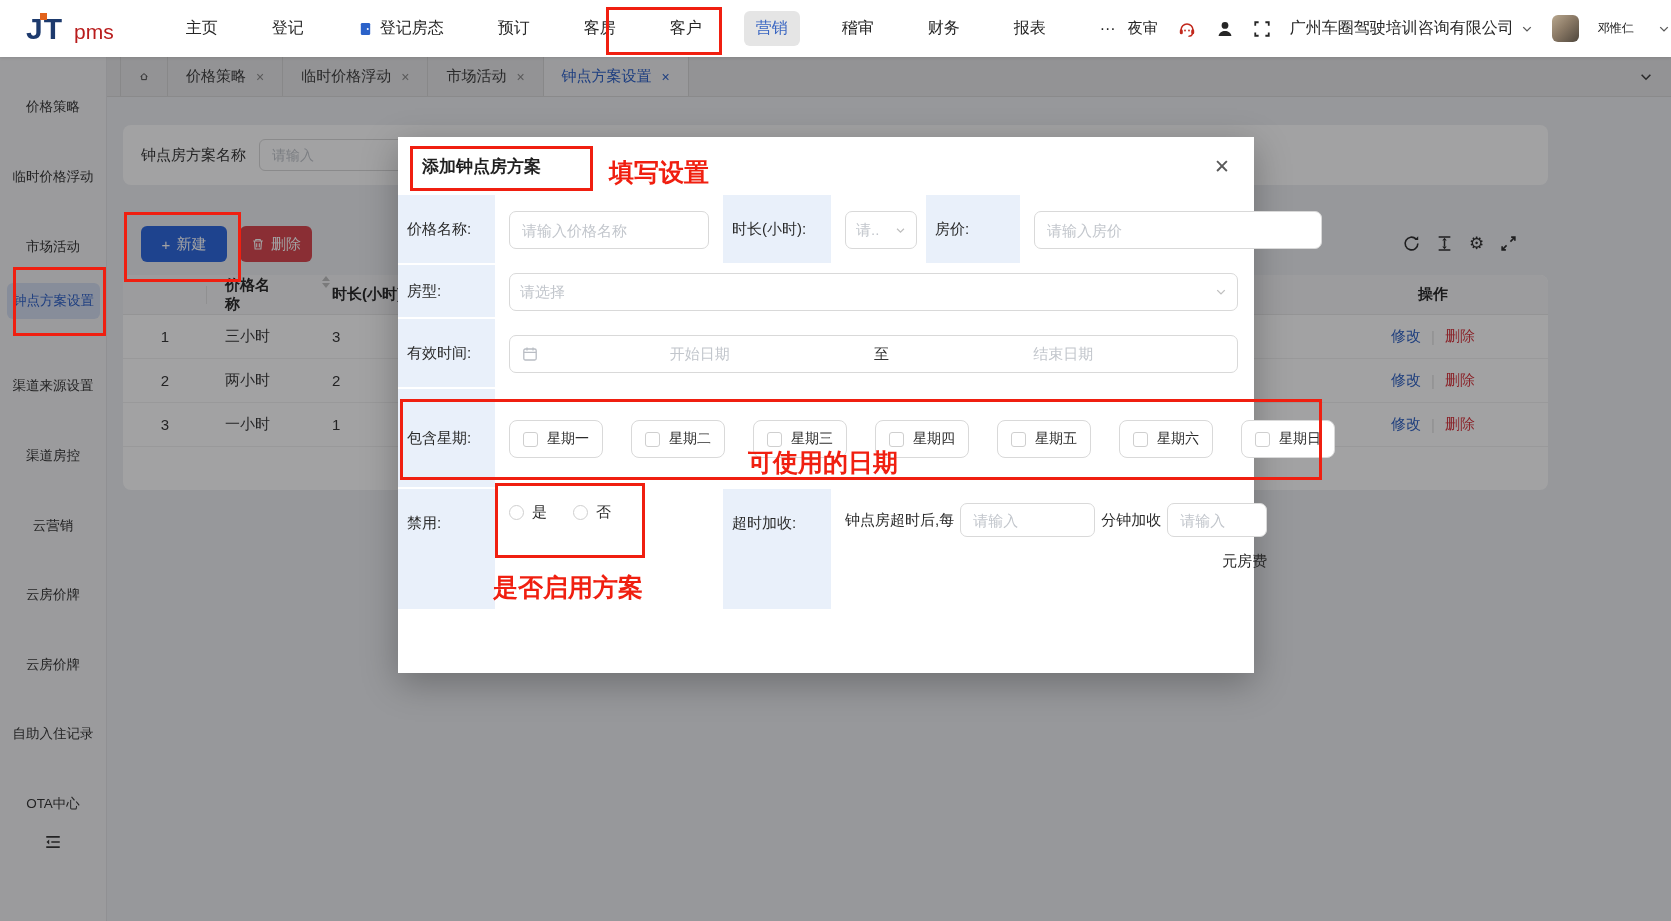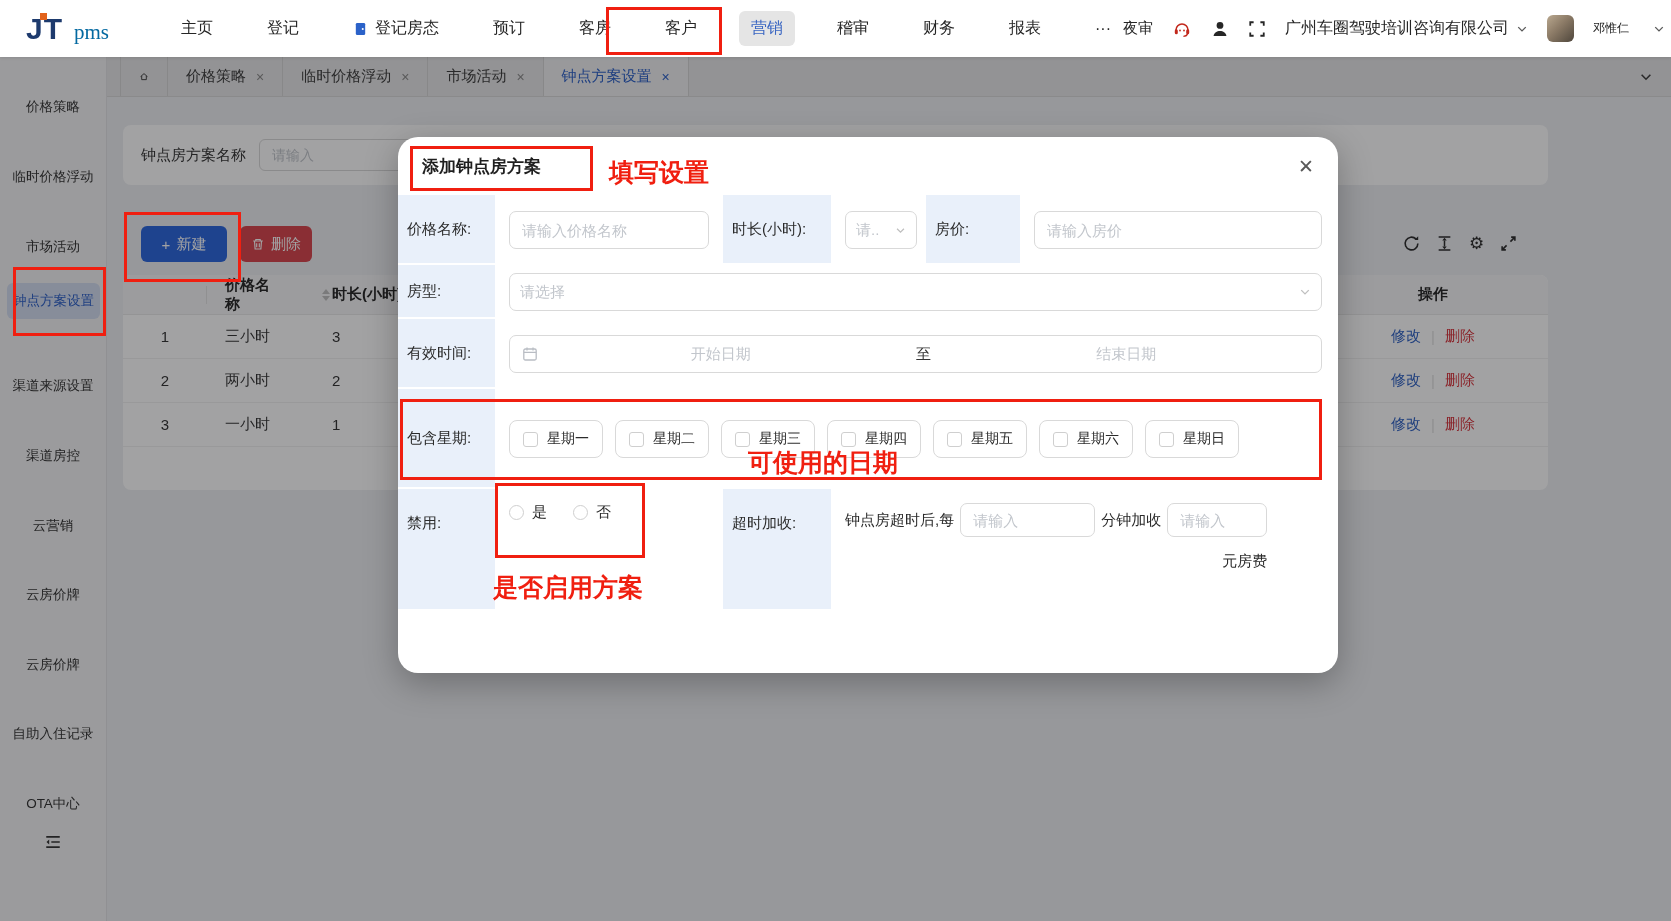--- a/index.html
+++ b/index.html
@@ -7,21 +7,21 @@
   body { font-family:"Liberation Sans","DejaVu Sans",sans-serif; }
   #stage { position:relative; width:1671px; height:921px; overflow:hidden; background:#fff; }
 
   
   .navbar { position:absolute; left:0; top:0; width:100%; height:57px; background:#fff;
             display:flex; align-items:center; padding:0 26px; z-index:30;
             box-shadow:0 1px 3px rgba(0,0,0,.10); }
   .logo { display:flex; align-items:baseline; gap:11px; margin-right:60px; }
   .logo-jt { position:relative; font-size:30px; font-weight:800; color:#1d3a6d; letter-spacing:1px; }
   .logo-jt::after { content:""; position:absolute; top:1px; left:14px; width:7px; height:7px; background:#e2621b; }
-  .logo-pms { font-size:21px; color:#0369a1;font-family:Liberation Serif, serif; }
+  .logo-pms { font-size:21px; color:#b91c1c; }
   .nav-items { display:flex; align-items:center; gap:30px; font-size:16px; color:#262626; }
   .nav-item { display:flex; align-items:center; gap:7px; padding:7px 12px; border-radius:6px; cursor:pointer; white-space:nowrap; }
   .nav-item.active { color:#3a66c2; background:#e5e5e5; }
   .nav-right { margin-left:auto; display:flex; align-items:center; gap:19px; font-size:15px; color:#262626; white-space:nowrap; }
   .icon-btn { display:flex; align-items:center; }
   .company { display:flex; align-items:center; gap:7px; font-size:16px; }
   .avatar { width:27px; height:27px; border-radius:6px;
             background:linear-gradient(135deg,#b9a88f 0%,#8b7a66 45%,#4e463c 100%); }
   .userbox { display:flex; align-items:center; gap:24px; font-size:12px; }
 
@@ -59,58 +59,58 @@
   .table-icons { position:absolute; left:1296px; top:138px; display:flex; gap:16px; color:#2b2b2b; align-items:center; }
   .table-icons > span { display:flex; cursor:pointer; }
   .gear-glyph { font-size:17px; line-height:1; }
 
   .table-card { position:absolute; left:16px; top:178px; width:1425px; height:215px; background:#fff; border-radius:8px; overflow:hidden; }
   .t-header { height:40px; background:#f6f6f7; display:flex; align-items:center; border-bottom:1px solid #e9e9e9;
               font-size:15px; color:#262626; font-weight:600; }
   .t-row { height:44px; display:flex; align-items:center; border-bottom:1px solid #f0f0f0; font-size:15px; color:#333; }
   .c1 { width:84px; text-align:center; position:relative; }
   .t-header .c1::after { content:""; position:absolute; right:0; top:50%; transform:translateY(-50%); width:1px; height:18px; background:#e2e2e2; }
-  .c2 { width:123px; display:flex; align-items:center; padding-left:18px;gap:37px; }
+  .c2 { width:123px; display:flex; padding-left:18px;gap:37px; }
   .c3 { flex:1; padding-left:2px; }
   .c4 { width:230px; text-align:center; }
   .caret { display:inline-flex; flex-direction:column; gap:2px; margin-left:9px; }
   .caret i { width:0; height:0; border-left:4px solid transparent; border-right:4px solid transparent; }
   .caret .up { border-bottom:5px solid #bfbfbf; }
   .caret .dn { border-top:5px solid #bfbfbf; }
   .row-links { display:flex; align-items:center; justify-content:center; gap:10px; }
   .lnk-edit { color:#2f62c4; cursor:pointer; }
   .lnk-sep { color:#e0e0e0; }
   .lnk-del { color:#d9363e; cursor:pointer; }
 
   
   .dim { position:absolute; left:0; top:57px; right:0; bottom:0; background:rgba(10,10,12,.38); z-index:40; }
 
   
-  .modal { position:absolute; left:398px; top:137px; width:940px; height:536px; background:#fff;
-           border-radius:20px; z-index:45; box-shadow:0 10px 34px rgba(0,0,0,.28); }
+  .modal { position:absolute; left:398px; top:137px; width:856px; height:536px; background:#fff;
+           border-radius:0; z-index:45; box-shadow:0 10px 34px rgba(0,0,0,.28); }
   .m-header { height:58px; display:flex; align-items:center; padding:0 24px; }
   .m-title { font-size:17px; font-weight:700; color:#1f1f1f; }
   .m-close { margin-left:auto; font-size:19px; color:#595959; cursor:pointer; }
   .m-row { display:flex; }
   .m-row1 { height:70px; } .m-row2 { height:54px; } .m-row3 { height:70px; } .m-row4 { height:100px; } .m-row5 { height:122px; }
   .m-label { background:#e9f0fa; display:flex; align-items:center; padding:0 10px 0 9px; font-size:15px; color:#2b2b2b;
              border-bottom:2px solid #fff; line-height:1.55; }
   .w97 { flex:0 0 97px; } .w108 { flex:0 0 108px; } .w94 { flex:0 0 94px; }
   .m-field { display:flex; align-items:center; padding-left:14px; }
   .f228 { flex:0 0 228px; } .f95 { flex:0 0 95px; } .fgrow { flex:1; padding-right:16px; }
   .minp { height:38px; border:1px solid #d9d9d9; border-radius:7px; padding:0 12px; font-size:15px; color:#333; outline:none; background:#fff; }
   .minp::placeholder { color:#c2c6cc; }
   .inp-price-name { width:200px; } .inp-room-price { width:288px; }
   .selectbox { height:38px; border:1px solid #d9d9d9; border-radius:7px; display:flex; align-items:center;
                justify-content:space-between; padding:0 10px; color:#c2c6cc; font-size:15px; background:#fff; cursor:pointer; }
   .sel-duration { width:72px; } .sel-roomtype { flex:1; }
   .rangebox { flex:1; height:38px; border:1px solid #d9d9d9; border-radius:7px; display:flex; align-items:center; padding:0 12px; cursor:pointer; }
   .ph { color:#c2c6cc; font-size:15px; } .flex1c { flex:1; text-align:center; }
   .range-to { width:40px; text-align:center; color:#333; font-size:15px; }
-  .wk-wrap { display:flex; gap:12px; }
+  .wk-wrap { display:flex; gap:28px; }
   .wk { width:94px; height:38px; border:1px solid #d9d9d9; border-radius:8px; display:flex; align-items:center;
         justify-content:center; gap:9px; font-size:14px; color:#2b2b2b; background:#fff; cursor:pointer; }
   .wk-box { width:15px; height:15px; border:1px solid #cfcfcf; border-radius:3px; background:#fff; }
   .align-top { align-items:flex-start; }
   .pt22 { padding-top:22px; } .pt14 { padding-top:14px; }
   .radio-group { display:flex; align-items:center; gap:26px; font-size:15px; color:#2b2b2b; }
   .radio-opt { display:flex; align-items:center; gap:8px; cursor:pointer; }
   .radio { width:15px; height:15px; border:1px solid #cfcfcf; border-radius:50%; background:#fff; }
   .ot-col { display:flex; flex-direction:column; align-items:flex-end; }
   .ot-line1 { display:flex; align-items:center; gap:6px; margin-top:14px; font-size:15px; color:#2b2b2b; white-space:nowrap; }

